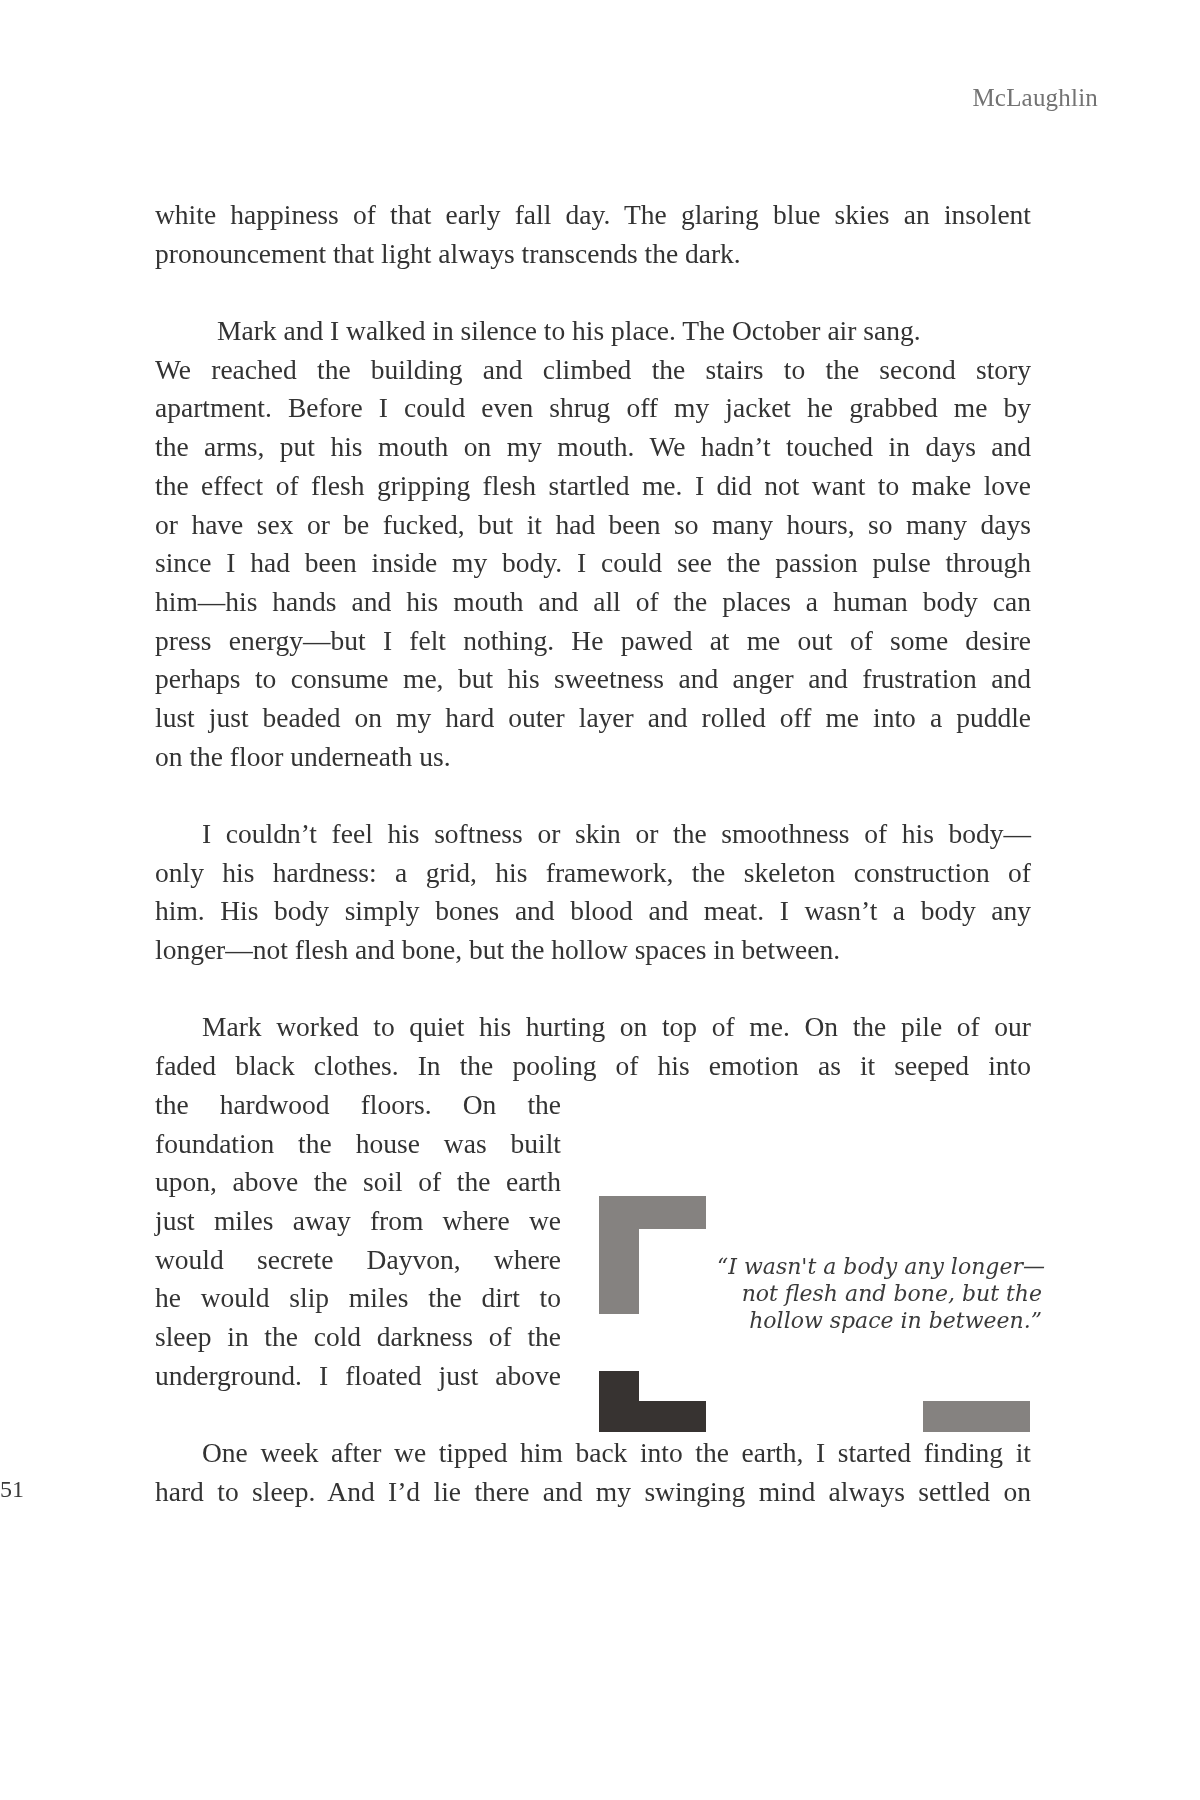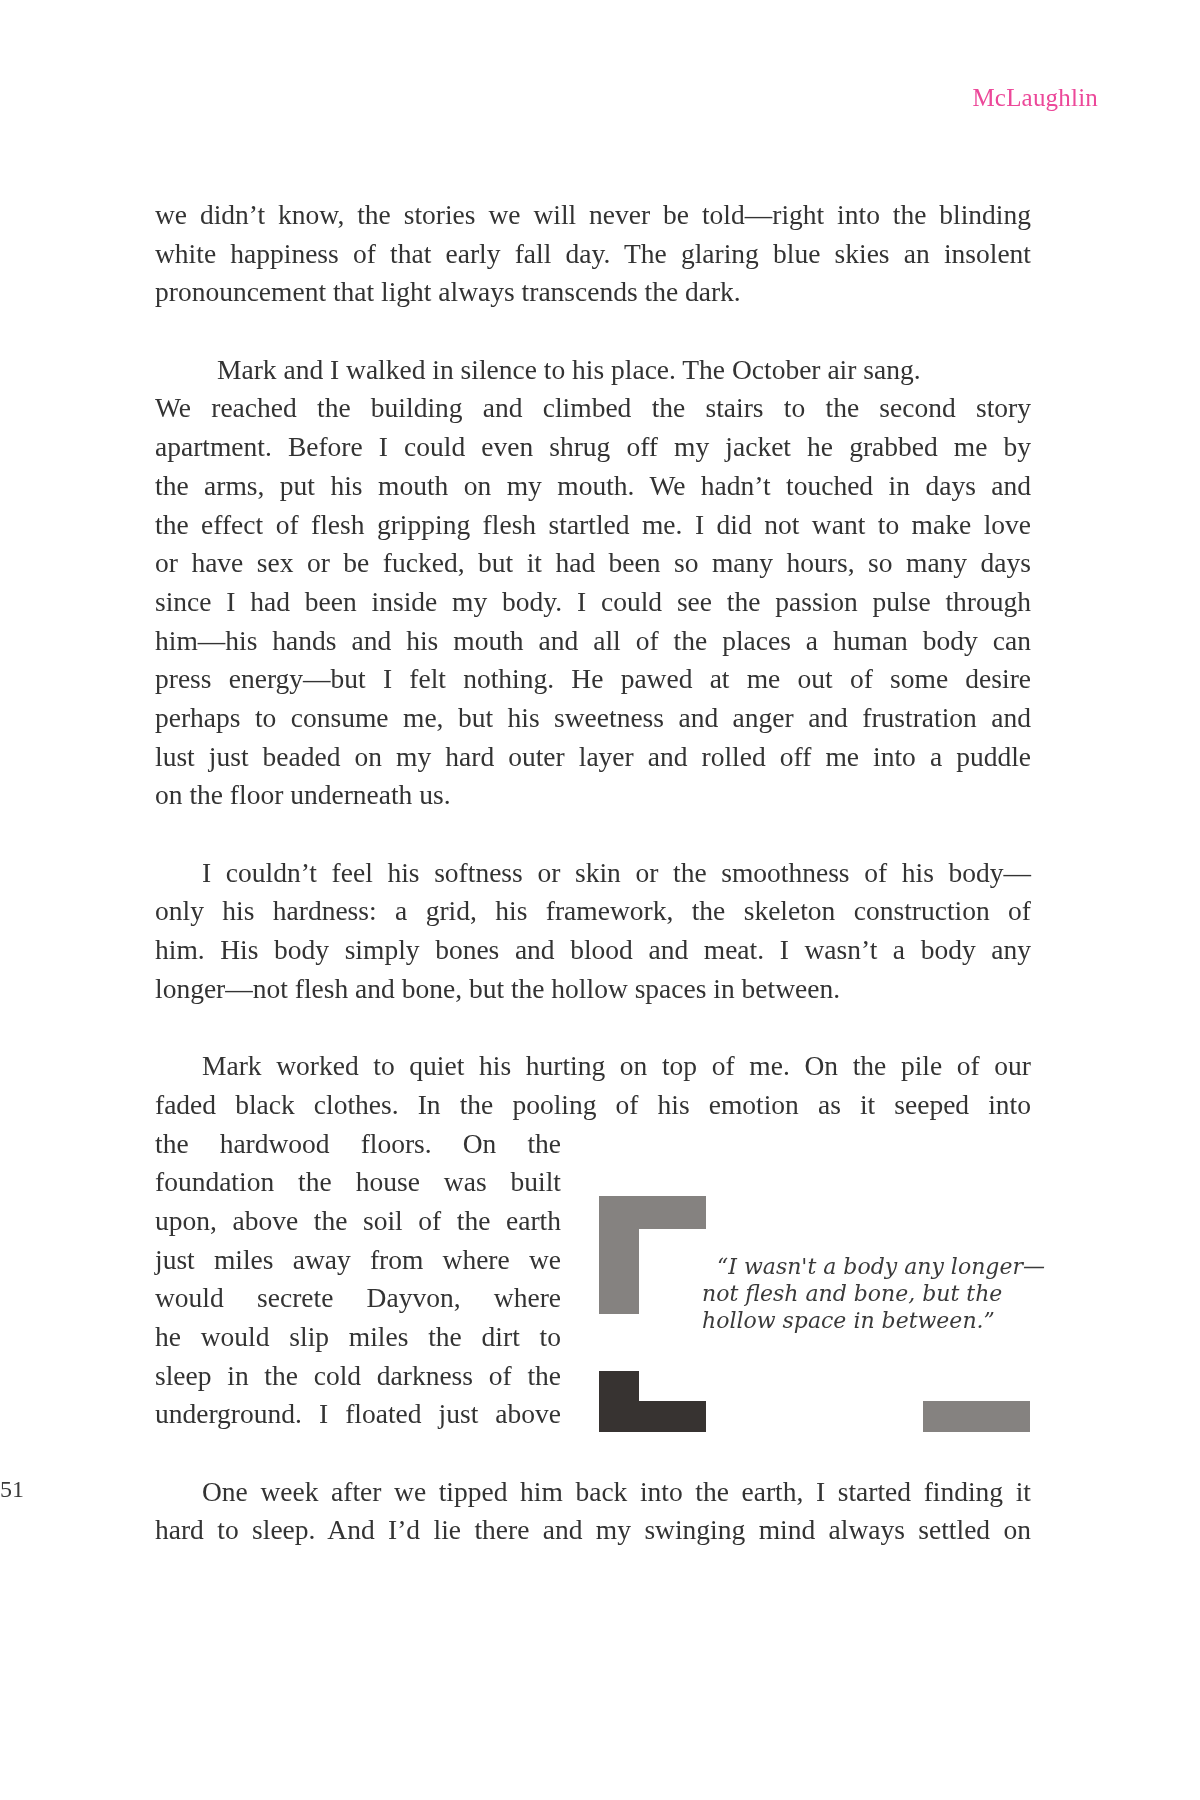--- a/index.html
+++ b/index.html
@@ -1,44 +1,43 @@
 <!DOCTYPE html>
 <html><head>
 <meta charset="utf-8">
 <style>
   html, body { margin: 0; padding: 0; background: #ffffff; }
   body { width: 1200px; height: 1800px; position: relative; overflow: hidden;
          font-family: "Liberation Serif", "DejaVu Serif", serif; color: #333333; }
-  .header { position: absolute; top: 84px; right: 102px; font-size: 25px; color: #ec4899;
+  .header { position: absolute; top: 84px; right: 102px; font-size: 25px; color: #737373;
             letter-spacing: 0.2px; }
   .body-text { position: absolute; left: 155px; top: 196px; width: 876px; font-size: 27.5px; line-height: 38.7px; }
   .line { display: block; height: 38.7px; white-space: nowrap; text-align: justify; text-align-last: justify;
           transform-origin: left center; }
   .line.last { text-align-last: left; }
   .gap { height: 38.7px; }
   .indent { padding-left: 47px; }
   .wrapcol { width: 406px; }
   .wrapcol .line { font-size: 27.5px; }
   .pq-shape { position: absolute; }
   .grey { background: #858280; }
   .dark { background: #373331; }
   .pullquote { position: absolute; left: 702px; top: 1253px; width: 340px; font-family: "DejaVu Serif", "Liberation Serif", serif;
-               font-style: italic; font-size: 22px; line-height: 27px; color: #3a3a3a; }
+               font-style: italic; font-size: 22px; line-height: 27px; color: #3a3a3a; text-align: right; }
   .pullquote span { display: block; white-space: nowrap; }
   .page-number { position: absolute; top: 1476px; left: 0; width: 1000px; text-align: left; font-size: 24px; color: #3a3a3a; }
 </style>
 </head>
 <body>
 
 <div class="header">McLaughlin</div>
 
 <div class="body-text">
 
   <div>
-    <span class="line">we didn’t know, the stories we will never be told—right into the blinding</span>
     <span class="line">white happiness of that early fall day. The glaring blue skies an insolent</span>
     <span class="line last">pronouncement that light always transcends the dark.</span>
   </div>
   <div class="gap"></div>
 
   <div>
     <span class="line last indent" style="padding-left:62px">Mark and I walked in silence to his place. The October air sang.</span>
     <span class="line">We reached the building and climbed the stairs to the second story</span>
     <span class="line">apartment. Before I could even shrug off my jacket he grabbed me by</span>
     <span class="line">the arms, put his mouth on my mouth. We hadn’t touched in days and</span>

